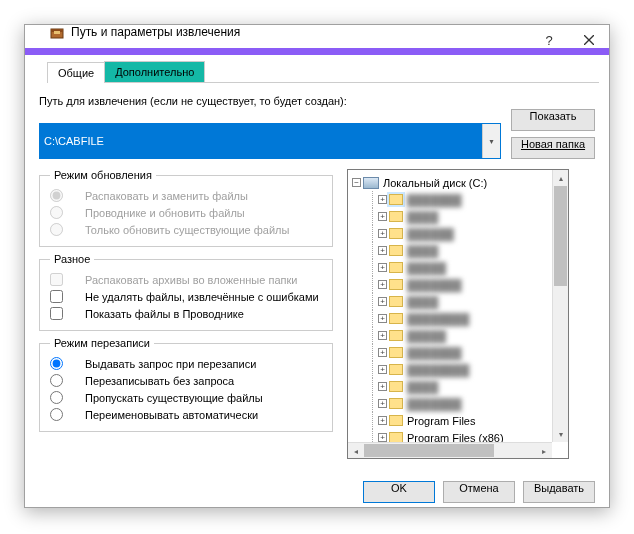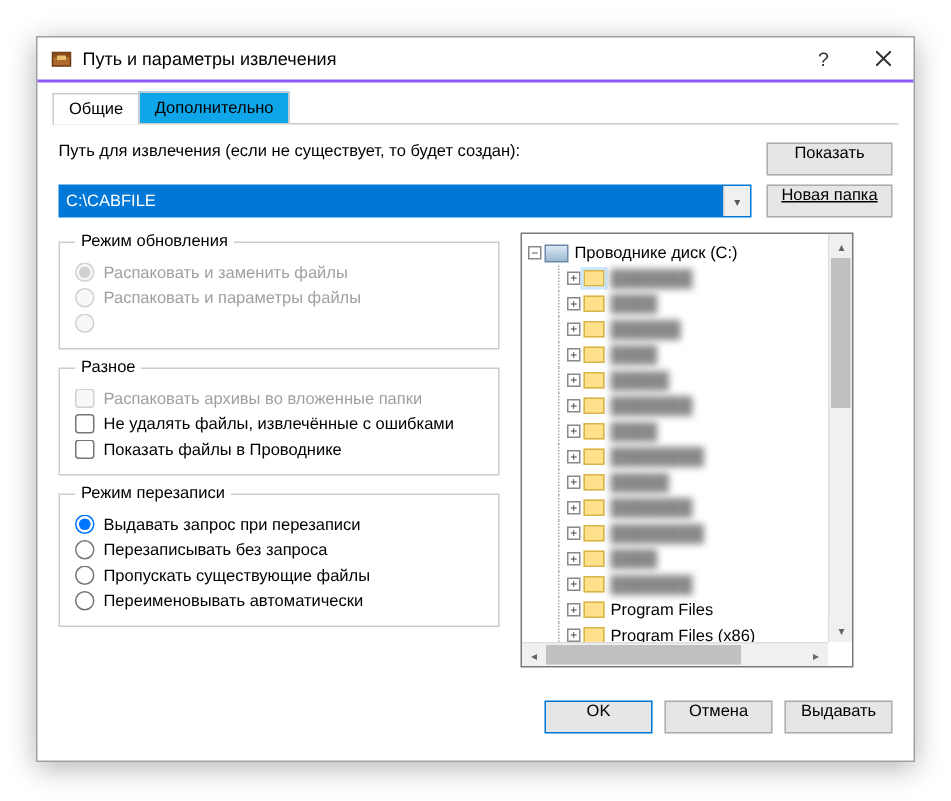--- a/index.html
+++ b/index.html
@@ -1,36 +1,36 @@
 <!DOCTYPE html>
 <html><head>
 <meta charset="utf-8">
 <style>
 * { box-sizing: border-box; font-family: "Segoe UI", Tahoma, sans-serif; }
 body { margin: 0; background: #fff; width: 634px; height: 534px; position: relative; }
 .shadow { position: absolute; left: 24px; top: 24px; width: 586px; height: 484px; background: #fff; border: 1px solid #a0a0a0; box-shadow: 0 4px 18px rgba(0,0,0,0.3); }
-.titlebar { height: 30px; display: flex; align-items: center; padding: 0 0 0 8px; border-bottom: 2px solid #8b5cf6; }
+.titlebar { height: 30px; display: flex; padding: 0 0 0 24px; border-bottom: 7px solid #8b5cf6; }
 .titlebar .icon { width: 16px; height: 16px; margin-right: 6px; }
 .titlebar .title { font-size: 12px; flex: 1; color: #000; }
 .titlebar .btn { width: 40px; height: 30px; display: flex; align-items: center; justify-content: center; font-size: 13px; color: #333; }
-.tabs { display: flex; margin: 6px 10px 0 10px; border-bottom: 1px solid #ccc; position: relative; }
-.tab { font-size: 11px; padding: 4px 10px; border: 1px solid #ccc; border-bottom: none; margin-right: -1px; background: #0ea5e9; cursor: default; }
+.tabs { display: flex; margin: 6px 10px 0 22px; border-bottom: 1px solid #ccc; position: relative; }
+.tab { font-size: 11px; padding: 4px 10px; border: 1px solid #ccc; border-bottom: none; margin-right: -1px; background: #14b8a6; cursor: default; }
 .tab.active { background: #fff; position: relative; top: 1px; z-index: 2; }
 .body { padding: 12px 14px; }
 .pathlabel { font-size: 11px; margin-bottom: 16px; }
-.pathinput { flex: 1; display: flex; align-items: center; border: 1px solid #0078d7; height: 22px; }
+.pathinput { flex: 1; display: flex; align-items: center; border: 1px solid #0078d7; height: 36px; }
 .pathsel { flex: 1; height: 100%; font-size: 11px; padding: 0 4px; display: flex; align-items: center; background: #0078d7; color: #fff; }
 .dropbtn { width: 18px; height: 100%; border-left: 1px solid #ccc; background: #f0f0f0; display: flex; align-items: center; justify-content: center; font-size: 8px; color: #555; }
 .winbtn { height: 22px; font-size: 11px; background: #e6e6e6; border: 1px solid #adadad; padding: 0 8px; min-width: 84px; text-align: center; cursor: default; }
 .rcol { display: flex; flex-direction: column; gap: 6px; }
 .main { display: flex; gap: 14px; margin-top: 10px; }
 .left { width: 294px; display: flex; flex-direction: column; gap: 6px; }
 fieldset { border: 1px solid #ccc; font-size: 11px; padding: 6px 10px 8px 10px; margin: 0; }
 legend { font-size: 11px; padding: 0 4px; }
-.opt { display: flex; align-items: center; gap: 6px; padding: 2px 0; font-size: 11px; color: #000; }
+.opt { display: flex; align-items: center; gap: 22px; padding: 2px 0; font-size: 11px; color: #000; }
 .opt.disabled { color: #a0a0a0; }
 .opt input[type=radio], .opt input[type=checkbox] { margin: 0; width: 13px; height: 13px; }
 .savebtn { margin-top: 4px; height: 24px; font-size: 11px; background: #e6e6e6; border: 1px solid #adadad; text-align: center; display: flex; align-items: center; justify-content: center; }
 .tree { width: 222px; height: 290px; border: 1px solid #7a7a7a; background: #fff; overflow: hidden; position: relative; margin-top: 0; }
 .tree-inner { overflow: hidden; position: absolute; inset: 0 16px 16px 0; padding: 4px; }
 .scroll-v { position: absolute; right: 0; top: 0; width: 16px; bottom: 16px; background: #f0f0f0; border-left: 1px solid #ddd; display: flex; flex-direction: column; }
 .scroll-h { position: absolute; bottom: 0; left: 0; right: 16px; height: 16px; background: #f0f0f0; border-top: 1px solid #ddd; display: flex; }
 .sbtn { width: 16px; height: 16px; background: #f0f0f0; display: flex; align-items: center; justify-content: center; font-size: 8px; color: #666; }
 .track { flex: 1; position: relative; }
 .thumb-v { position: absolute; left: 1px; right: 1px; top: 0; height: 100px; background: #c0c0c0; }
@@ -92,24 +92,25 @@
     <div class="main">
       <div class="left">
         <fieldset>
           <legend>Режим обновления</legend>
           <label class="opt disabled">
               <input type="radio" disabled="" checked="" style="">
               <span>Распаковать и заменить файлы</span>
             </label>
           <label class="opt disabled">
               <input type="radio" disabled="" style="">
-              <span>Распаковать и параметры файлы</span>
+              <span>Проводнике и обновить файлы</span>
             </label>
           <label class="opt disabled">
               <input type="radio" disabled="" style="">
+              <span>Только обновить существующие файлы</span>
             </label>
         </fieldset>
 
         <fieldset>
           <legend>Разное</legend>
           <label class="opt disabled">
               <input type="checkbox" disabled="" style="">
               <span>Распаковать архивы во вложенные папки</span>
             </label>
           <label class="opt">
@@ -142,21 +143,21 @@
             </label>
         </fieldset>
 
       </div>
 
       <div class="tree">
         <div class="tree-inner">
           <div class="row">
             <span class="plus">−</span>
             <span class="disk"></span>
-            <span class="rowlabel">Проводнике диск (C:)</span>
+            <span class="rowlabel">Локальный диск (C:)</span>
           </div>
           <div id="tree-items">
               <div class="row indent1">
                 <span class="dotcol"></span>
                 <span class="plus">+</span>
                 <span class="fold foldsel"></span>
                 <span class="rowlabel blur">███████</span>
               </div>
               <div class="row indent1">
                 <span class="dotcol"></span>

